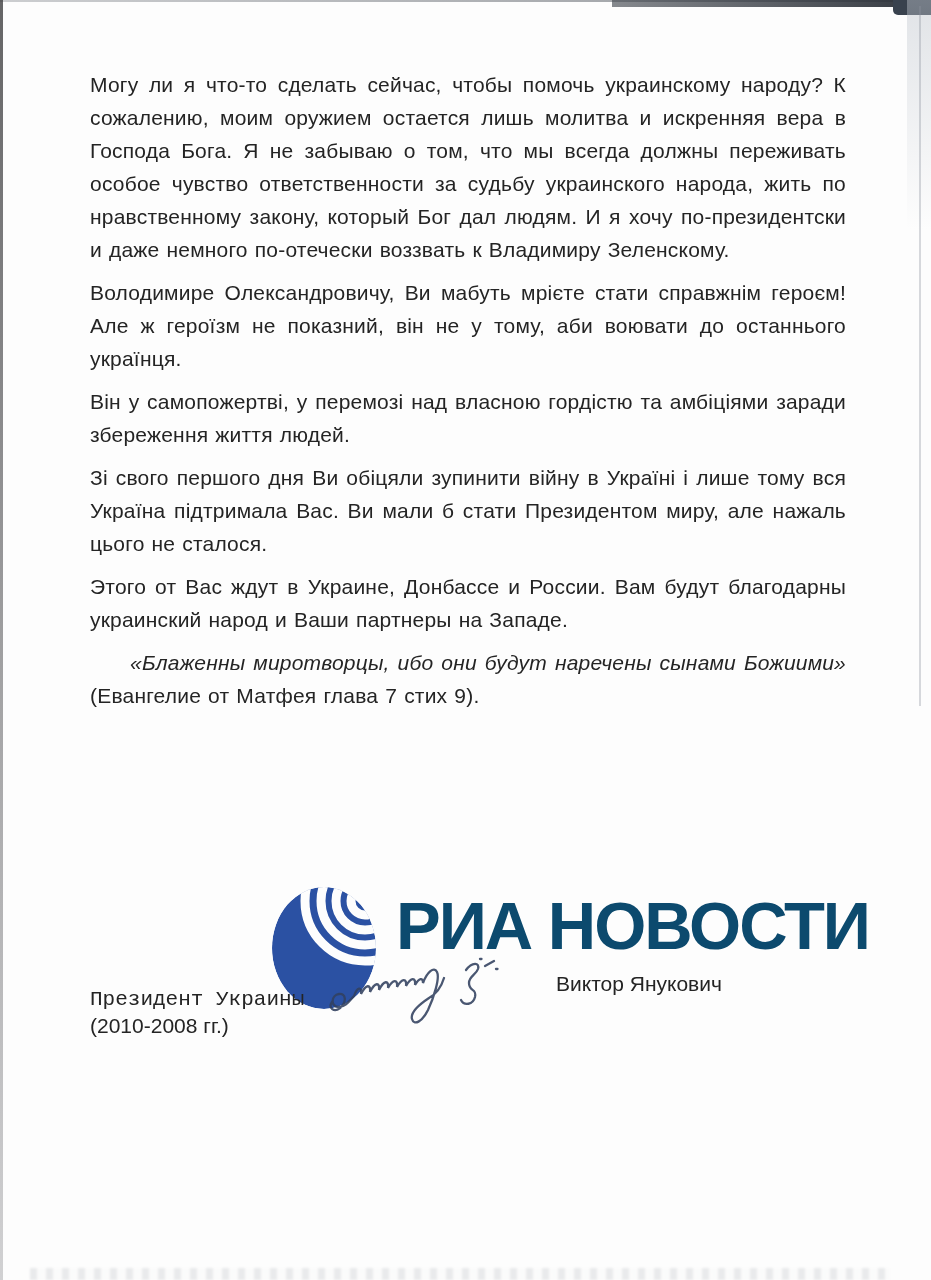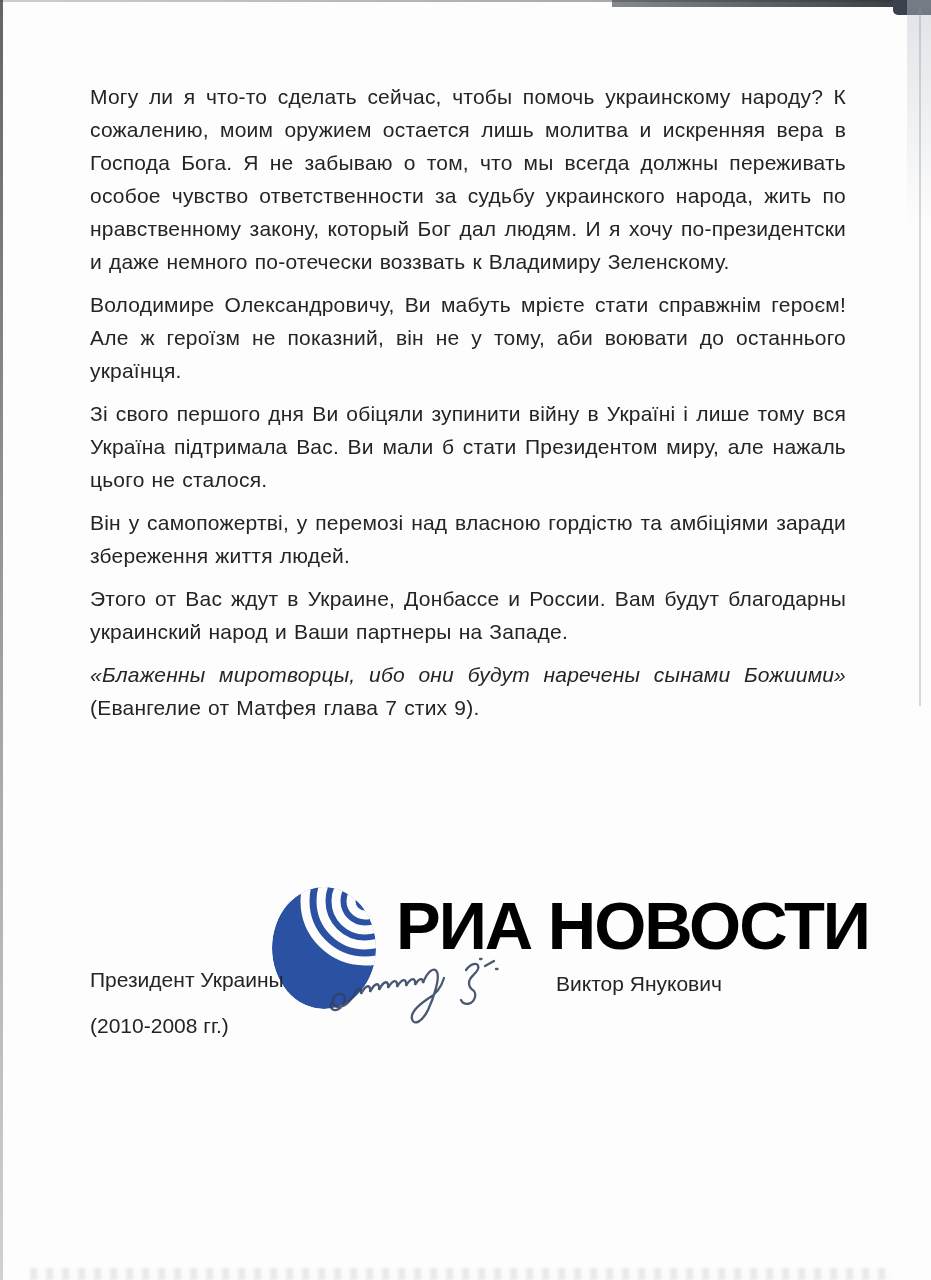--- a/index.html
+++ b/index.html
@@ -4,43 +4,43 @@
 <style>
   html,body { margin:0; padding:0; background:#ffffff; }
   .page {
     position:relative; width:931px; height:1280px;
     background:#fdfdfd; overflow:hidden;
     font-family:"Liberation Sans", sans-serif;
     color:#242424;
   }
 
   
-  .letter-body { position:absolute; left:90px; top:80px; width:756px; }
+  .letter-body { position:absolute; left:90px; top:68px; width:756px; }
   p.para {
     margin:0 0 10px 0;
     font-size:21px; line-height:33px;
     text-align:justify; letter-spacing:0.2px; word-spacing:1px;
     color:#242424;
   }
-  p.para .it { font-style:italic; }
+  p.para .it { font-style:italic;margin-left:40px; }
 
   
   .logo-wrap { position:absolute; left:272px; top:884px; width:628px; height:126px; z-index:1; }
   .globe { position:absolute; left:0; top:0; }
   .wordmark {
     position:absolute; left:124px; top:8px;
     font-size:67px; line-height:67px; font-weight:bold;
-    letter-spacing:-2px; color:#000000; white-space:nowrap;
+    letter-spacing:-2px; color:#0c4a6e; white-space:nowrap;
   }
 
   
   .signature { position:absolute; left:328px; top:952px; z-index:3; opacity:.88; }
 
   
-  .footer-role  { position:absolute; left:90px;  top:968px;  font-size:21px; z-index:2; }
+  .footer-role  { position:absolute; left:90px;  top:988px;  font-size:21px; z-index:2;font-family:Liberation Mono, monospace; }
   .footer-name  { position:absolute; left:556px; top:972px;  font-size:21px; z-index:2; }
   .footer-years { position:absolute; left:90px;  top:1014px; font-size:21px; }
 
   
   .edge-left {
     position:absolute; left:0; top:0; width:3px; height:100%;
     background:linear-gradient(180deg,#3e3e40,#8e8e90 55%,#c6c6c8); opacity:.8;
   }
   .edge-top-hairline {
     position:absolute; left:0; top:0; width:100%; height:2px;
@@ -77,22 +77,22 @@
   <div class="edge-top-strip"></div>
   <div class="edge-corner"></div>
   <div class="edge-right-col"></div>
   <div class="edge-right-line"></div>
   <div class="edge-left"></div>
   <div class="edge-bottom"></div>
 
   <main class="letter-body">
     <p class="para">Могу ли я что-то сделать сейчас, чтобы помочь украинскому народу? К сожалению, моим оружием остается лишь молитва и искренняя вера в Господа Бога. Я не забываю о том, что мы всегда должны переживать особое чувство ответственности за судьбу украинского народа, жить по нравственному закону, который Бог дал людям. И я хочу по-президентски и даже немного по-отечески воззвать к Владимиру Зеленскому.</p>
     <p class="para">Володимире Олександровичу, Ви мабуть мрієте стати справжнім героєм! Але ж героїзм не показний, він не у тому, аби воювати до останнього українця.</p>
+    <p class="para">Він у самопожертві, у перемозі над власною гордістю та амбіціями заради збереження життя людей.</p>
     <p class="para">Зі свого першого дня Ви обіцяли зупинити війну в Україні і лише тому вся Україна підтримала Вас. Ви мали б стати Президентом миру, але нажаль цього не сталося.</p>
-    <p class="para">Він у самопожертві, у перемозі над власною гордістю та амбіціями заради збереження життя людей.</p>
     <p class="para">Этого от Вас ждут в Украине, Донбассе и России. Вам будут благодарны украинский народ и Ваши партнеры на Западе.</p>
     <p class="para"><span class="it">«Блаженны миротворцы, ибо они будут наречены сынами Божиими»</span><span> (Евангелие от Матфея глава 7 стих 9).</span></p>
   </main>
 
   <div class="logo-wrap">
     <svg class="globe" width="106" height="126" viewBox="0 0 106 126" aria-hidden="true">
       <defs>
         <clipPath id="globeClip">
             <ellipse cx="52" cy="64" rx="52" ry="61"></ellipse>
           </clipPath>

